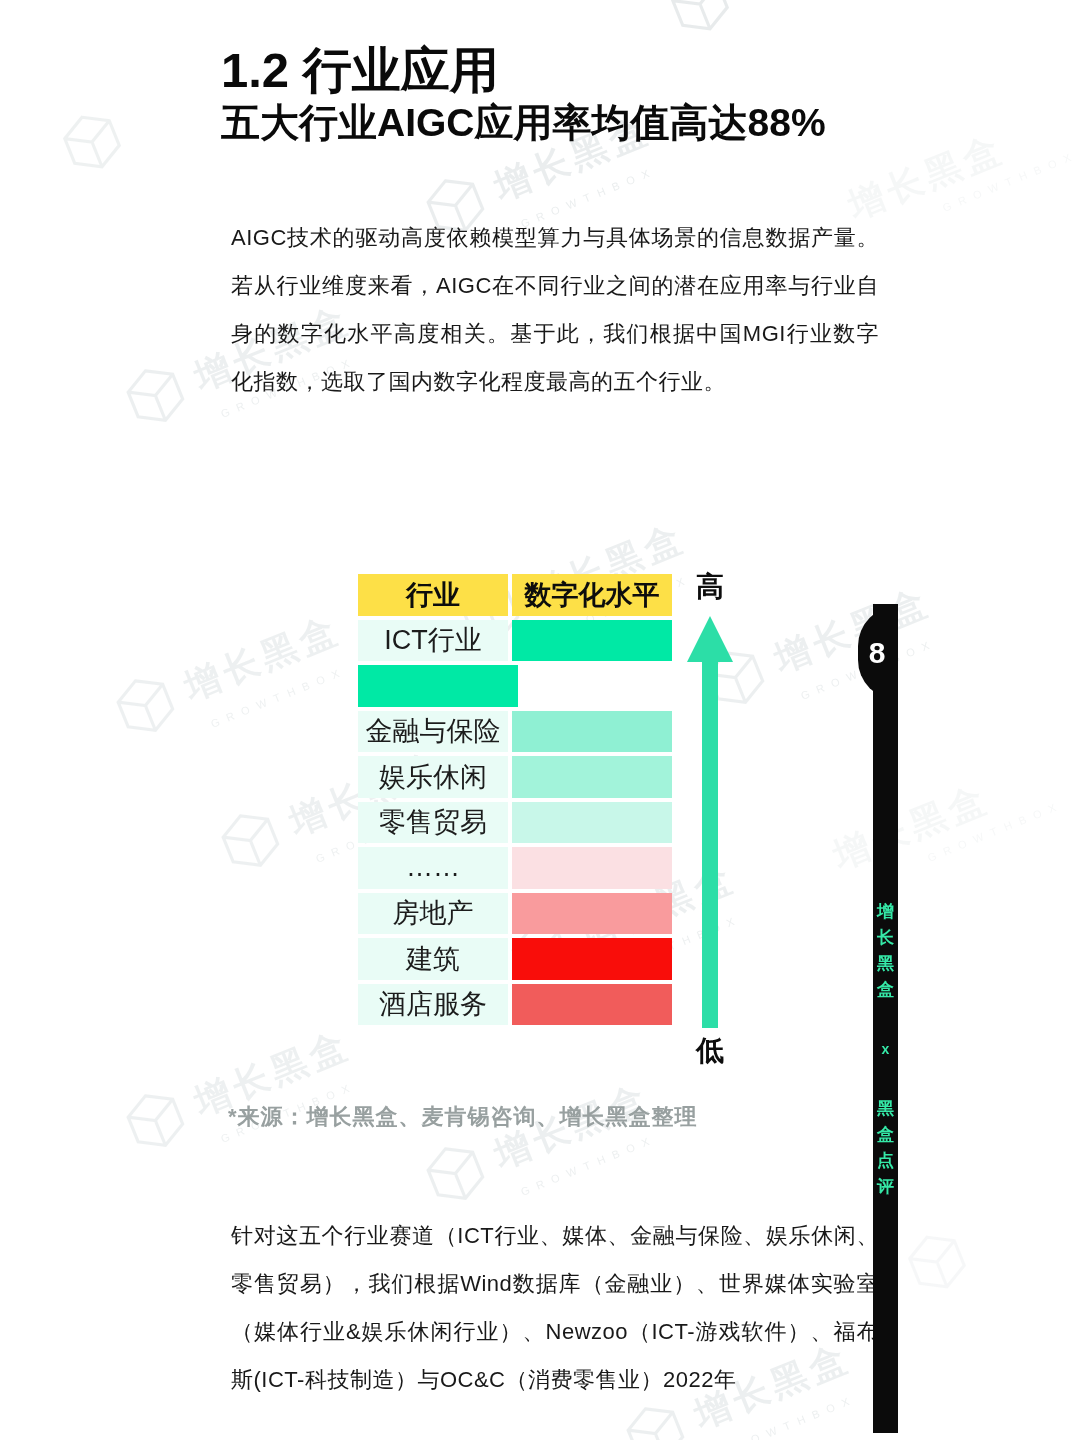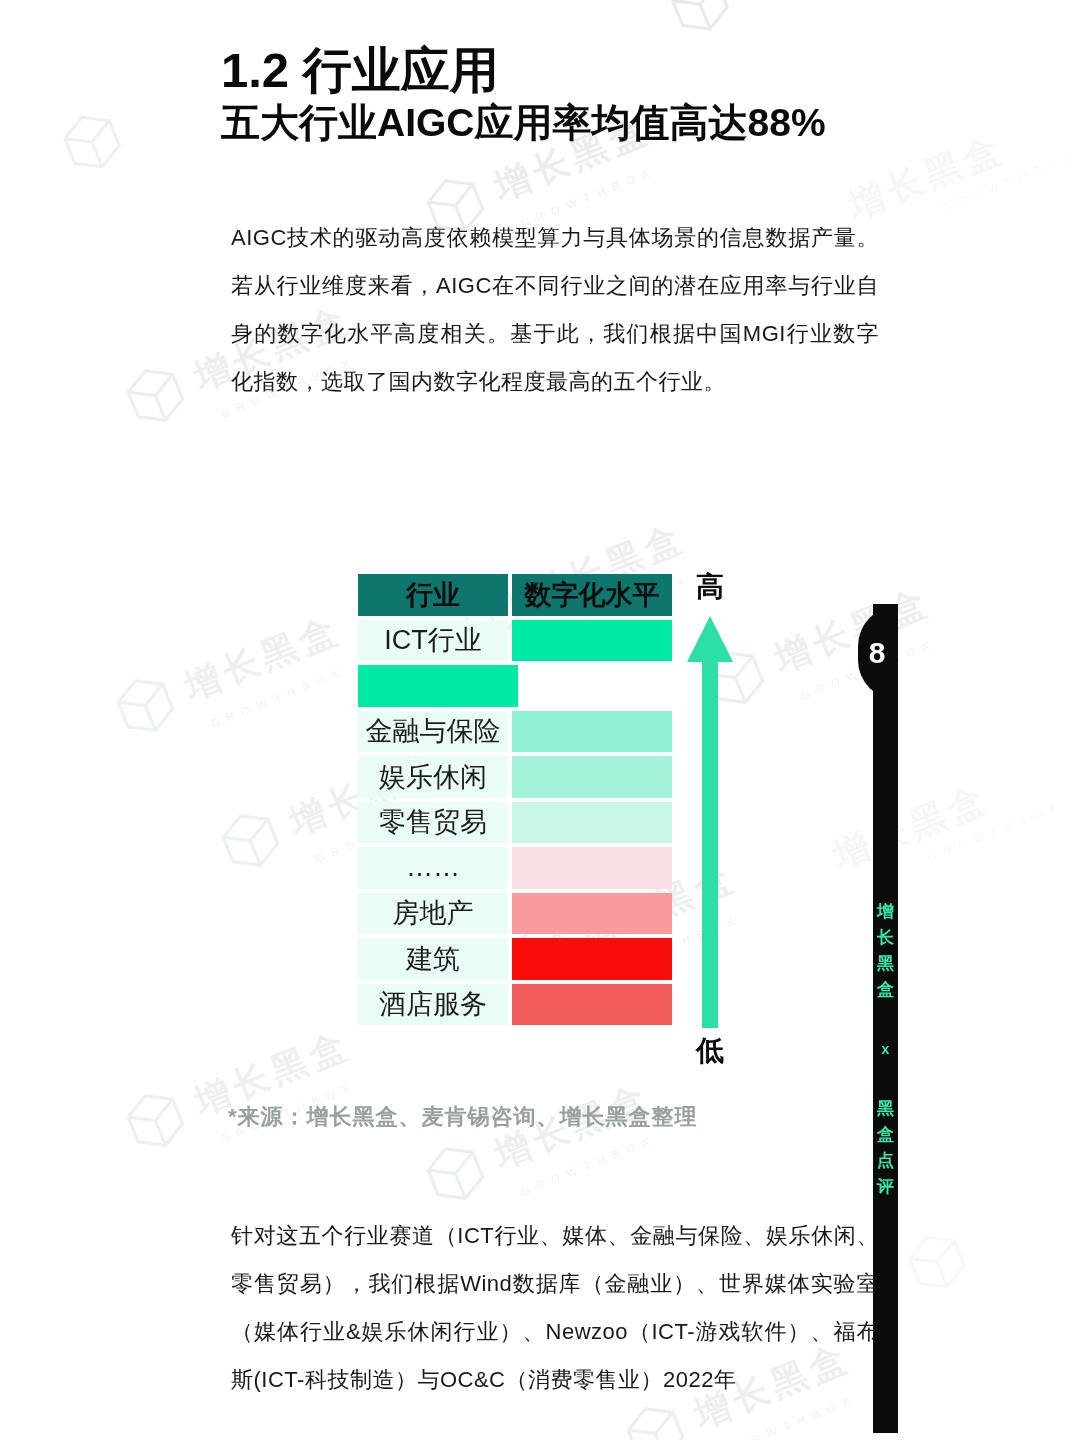--- a/index.html
+++ b/index.html
@@ -46,21 +46,21 @@
     position:absolute; left:358px; top:574px; width:314px;
     display:flex; flex-direction:column; gap:4px;
   }
   .t-row { display:flex; gap:4px; height:41.5px; }
   .t-cell {
     display:flex; align-items:center; justify-content:center;
     font-size:27px; color:#1c1c1c;
   }
   .t-cell.lab { width:150px; background:#E9FCF6; }
   .t-cell.val { width:160px; }
-  .t-row.head .t-cell { background:#0f766e; font-weight:800; color:#0d0d0d; }
+  .t-row.head .t-cell { background:#fde047; font-weight:800; color:#0d0d0d; }
 
   .scale-label {
     position:absolute; left:687px; width:46px; text-align:center;
     font-size:28px; font-weight:800; color:#0d0d0d;
   }
   .scale-high { top:568px; }
   .scale-low  { top:1032px; }
   .arrow-wrap { position:absolute; left:687px; top:616px; width:46px; height:412px; }
 
   .chart-source {

